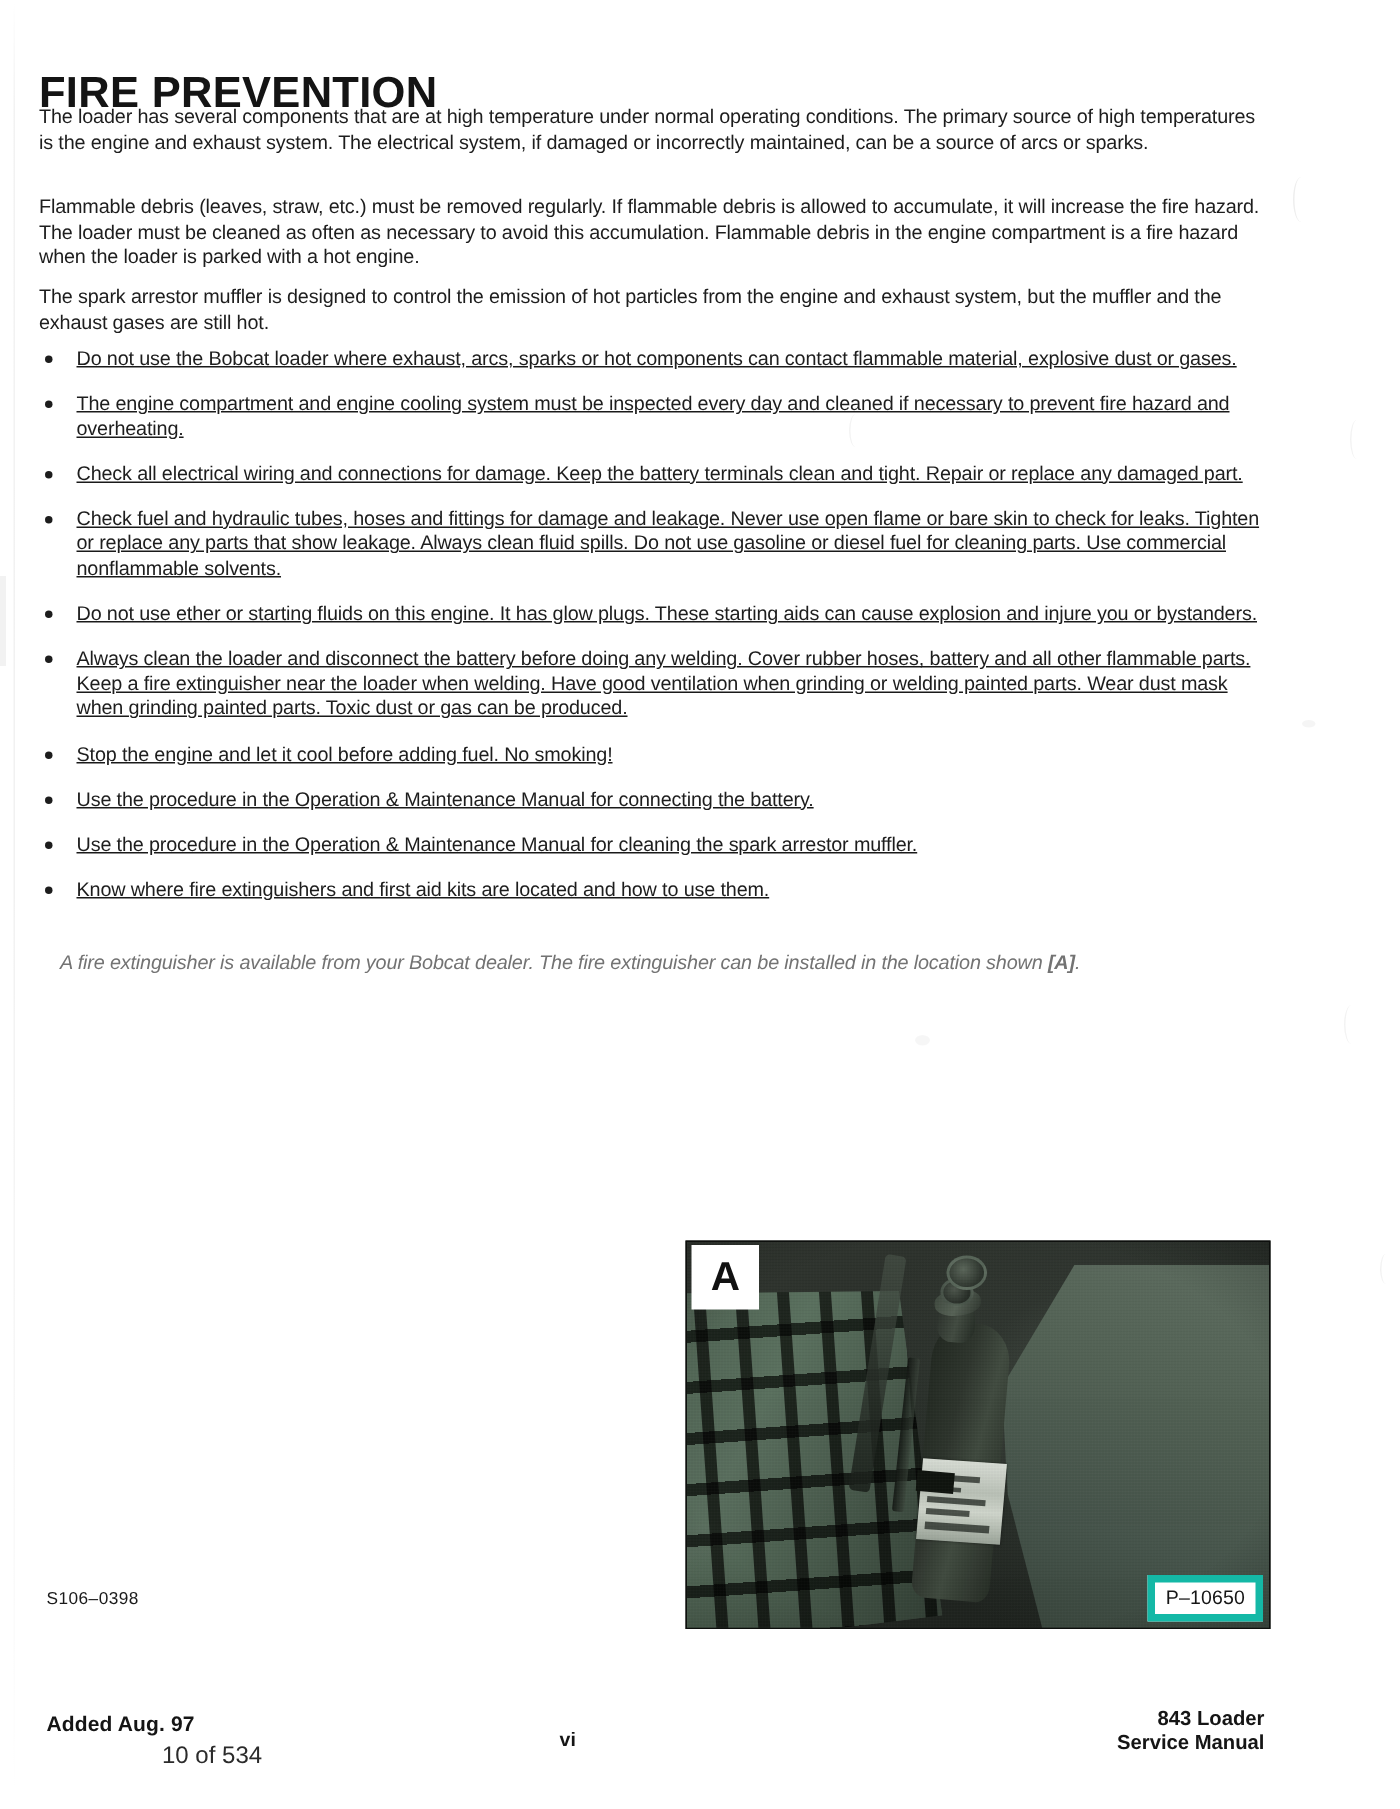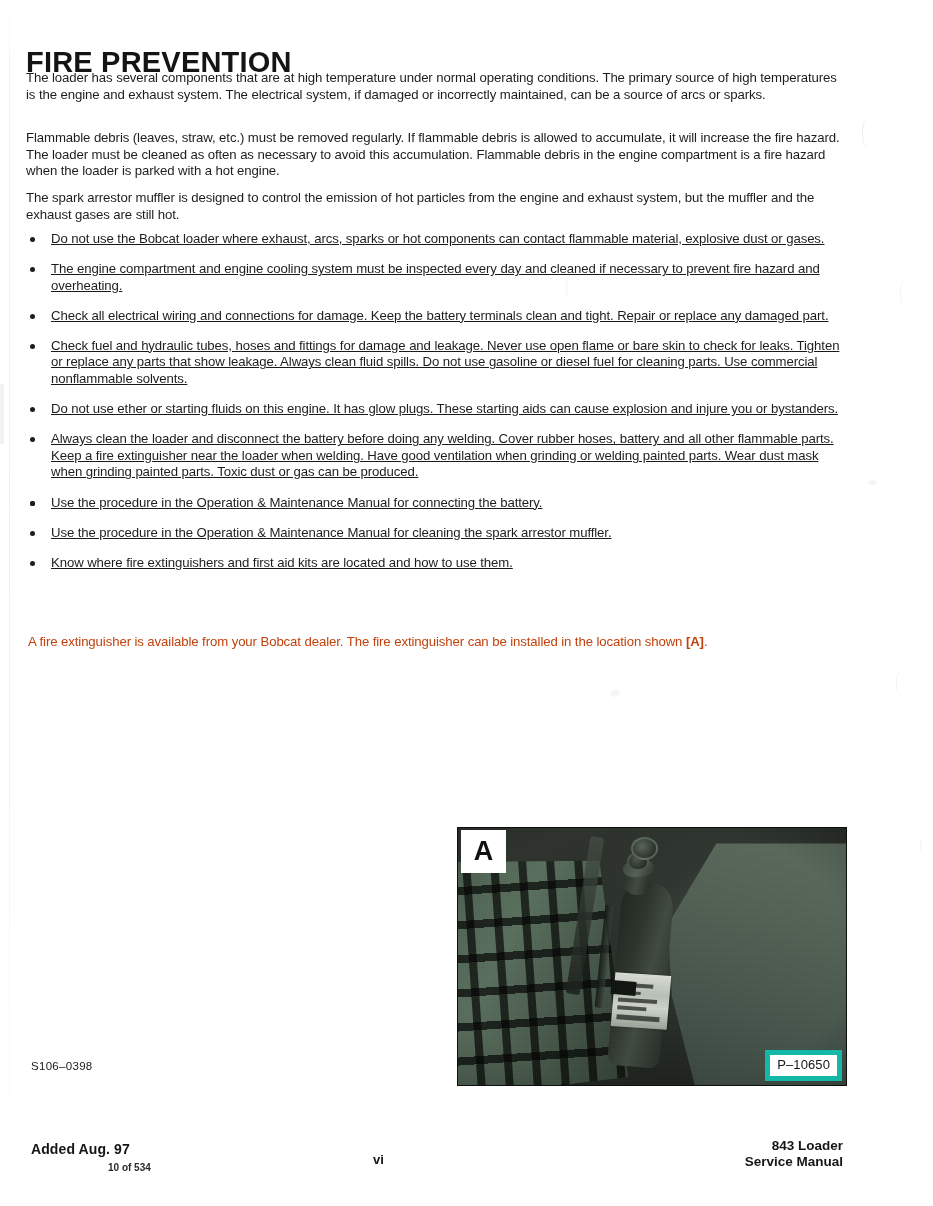--- a/index.html
+++ b/index.html
@@ -133,27 +133,28 @@
     left: 4px;
     top: 6px;
     width: 5px;
     height: 5px;
     background: #1d1d1d;
     border-radius: 50%;
   }
 
   .closing-para {
     position: absolute;
-    left: 28px;
+    left: 40px;
     top: 634px;
     width: 826px;
     font-size: 13.2px;
     line-height: 16.6px;
-    color: #c2410c;
+    color: #737373;
     letter-spacing: -0.1px;
+    font-style: italic;
   }
   .closing-para b { font-weight: bold; }
 
   
   .figure-wrap {
     position: absolute;
     left: 457px;
     top: 827px;
     width: 390px;
     height: 259px;
@@ -396,23 +397,23 @@
     text-align: right;
     font-size: 13.5px;
     font-weight: bold;
     color: #151515;
     line-height: 15.5px;
   }
   .viewer-overlay {
     position: absolute;
     left: 108px;
     top: 1162px;
-    font-size: 10px;
+    font-size: 16px;
     color: #2b2b2b;
-    font-weight: bold;
+    font-weight: normal;
   }
 </style>
 </head>
 <body>
 
 <div id="page">
 
   <div class="scan-line-left"></div>
   <div class="scan-smudge smudge-a"></div>
   <div class="scan-smudge smudge-b"></div>
@@ -451,20 +452,21 @@
     <div class="bullet-item">
       <span class="dot"></span>
       <span>Do not use ether or starting fluids on this engine. It has glow plugs. These starting aids  can cause explosion and injure you or bystanders.</span>
     </div>
     <div class="bullet-item">
       <span class="dot"></span>
       <span>Always clean the loader and disconnect the battery before doing any welding. Cover rubber hoses, battery and all other flammable parts. Keep a fire extinguisher near the loader when welding. Have good ventilation when grinding or welding painted parts. Wear dust mask when grinding painted parts. Toxic dust or gas can be produced.</span>
     </div>
     <div class="bullet-item">
       <span class="dot"></span>
+      <span>Stop the engine and let it cool before adding fuel. No smoking!</span>
     </div>
     <div class="bullet-item">
       <span class="dot"></span>
       <span>Use the procedure in the Operation &amp; Maintenance Manual for connecting the battery.</span>
     </div>
     <div class="bullet-item">
       <span class="dot"></span>
       <span>Use the procedure in the Operation &amp; Maintenance Manual for cleaning the spark arrestor muffler.</span>
     </div>
     <div class="bullet-item">

